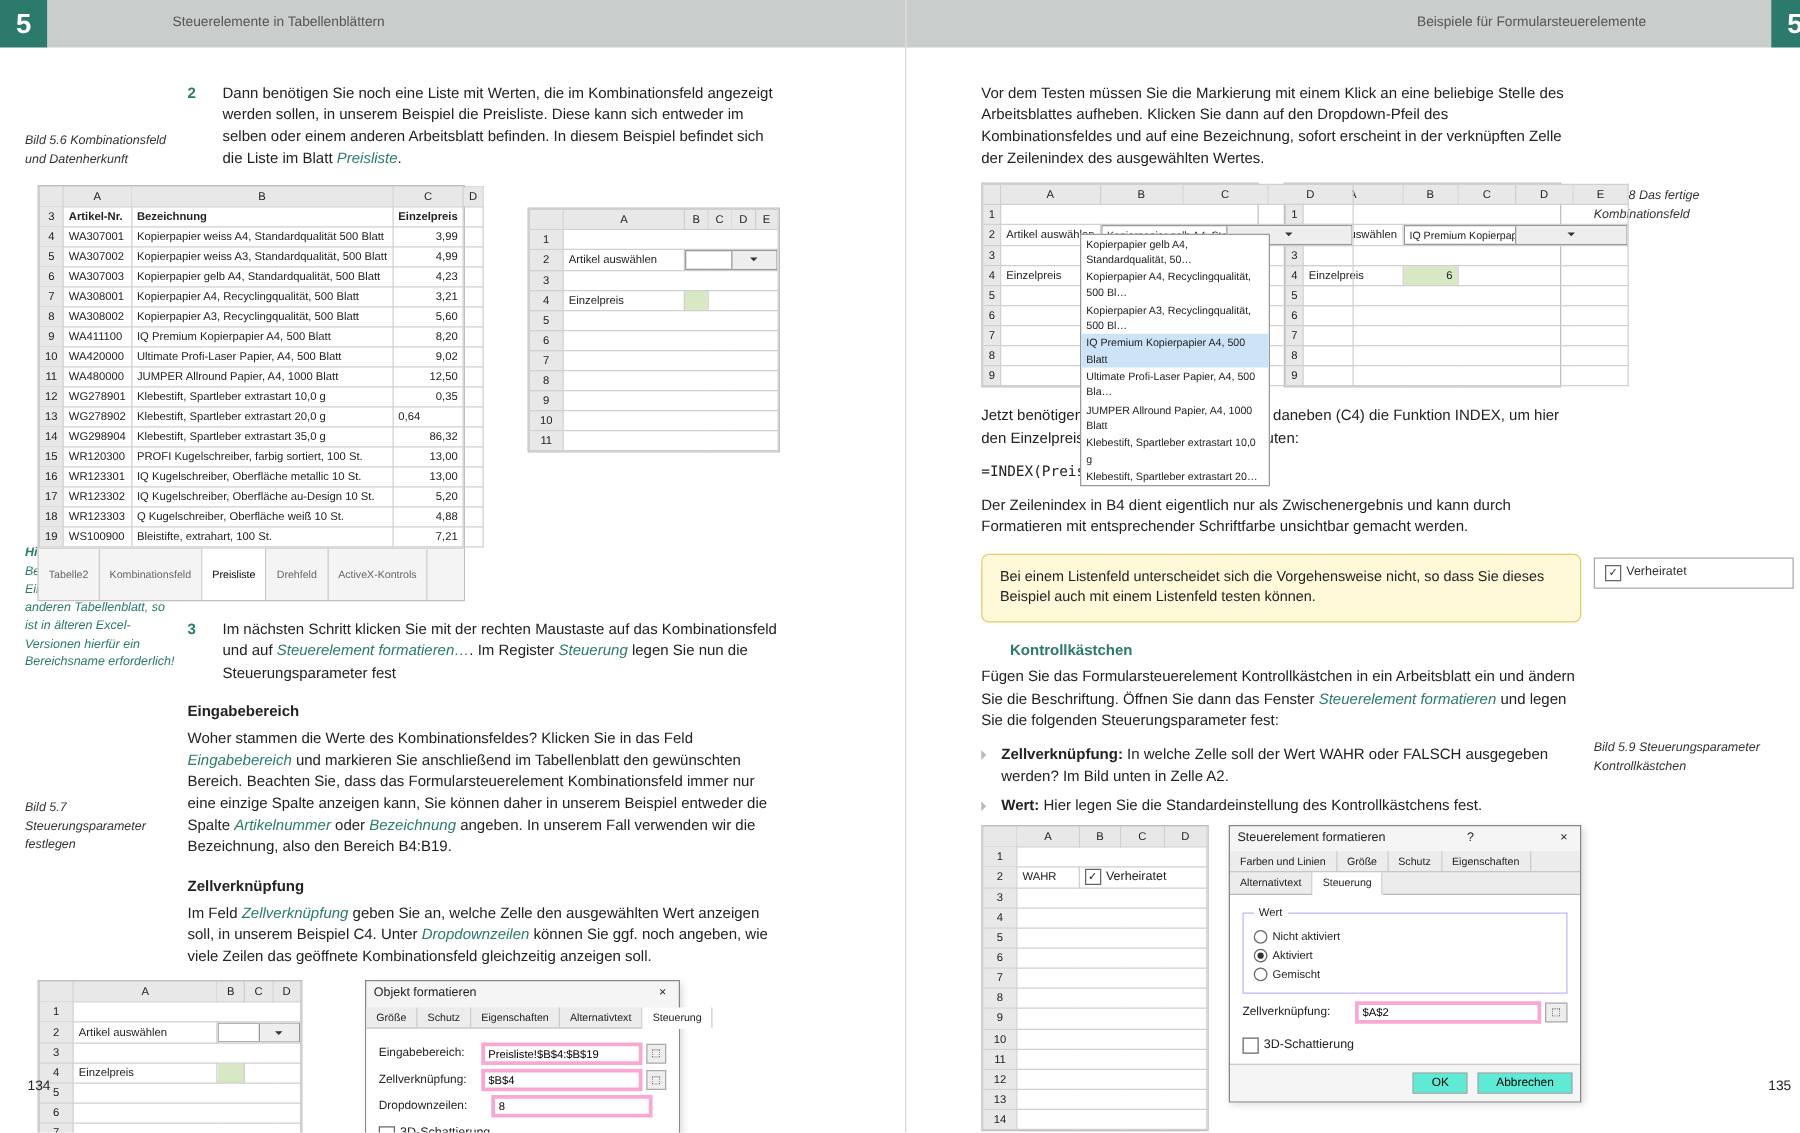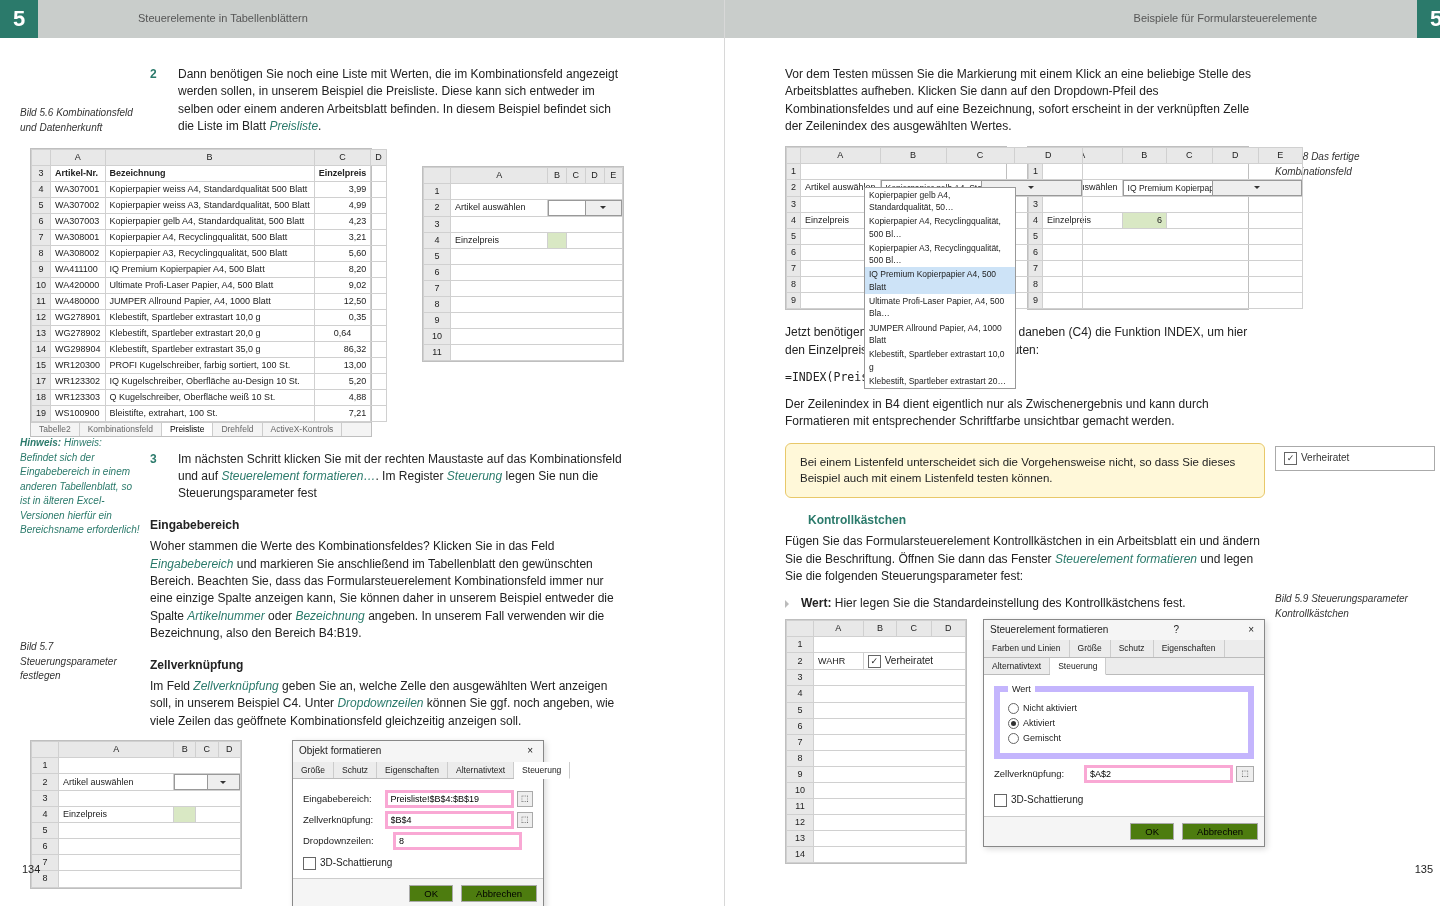--- a/index.html
+++ b/index.html
@@ -44,21 +44,21 @@
 .fx{font-family:Consolas,monospace;font-size:11.5px;margin:6px 0 10px 0;}
 
 
 .xls{border:1px solid #bfbfbf;background:#fff;font-size:9px;}
 .xls table{border-collapse:collapse;width:100%;}
 .xls th,.xls td{border:1px solid var(--grid);padding:1px 4px;white-space:nowrap;overflow:hidden;}
 .xls th{background:var(--hdr);font-weight:400;text-align:center;}
 .xls .rowh{background:var(--hdr);text-align:center;width:18px;}
 .xls .b{font-weight:700;}
 .tabs{display:flex;background:#f4f4f4;border-top:1px solid #ccc;font-size:8.5px;}
-.tabs span{padding:0 8px;border-right:1px solid #ccc;color:#666;}
+.tabs span{padding:14px 8px;border-right:1px solid #ccc;color:#666;}
 .tabs span.act{background:#fff;color:#000;}
 
 .pair{display:flex;gap:50px;align-items:flex-start;}
 .small-xls{width:280px;}
 .small-xls .combo{display:flex;align-items:center;border:1px solid #999;background:#fff;padding:0;}
 .small-xls .combo span{flex:1;padding:1px 4px;font-size:8.5px;overflow:hidden;}
 .small-xls .combo .arrow{width:14px;height:12px;border-left:1px solid #999;background:#eee;display:flex;align-items:center;justify-content:center;}
 .small-xls .combo .arrow::after{content:"";border:3px solid transparent;border-top-color:#333;margin-top:3px;}
 .drop{position:absolute;background:#fff;border:1px solid #999;font-size:8.5px;z-index:2;}
 .drop div{padding:1px 4px;}
@@ -70,27 +70,27 @@
 .dlg .ttl .x{padding:0 4px;}
 .dlg .dtabs{display:flex;border-bottom:1px solid #bbb;background:#ececec;}
 .dlg .dtabs span{padding:2px 8px;border-right:1px solid #ccc;font-size:8.5px;}
 .dlg .dtabs span.act{background:#fff;border-bottom:1px solid #fff;margin-bottom:-1px;}
 .dlg .body{padding:8px 10px;background:#fff;}
 .dlg .row{display:flex;align-items:center;margin:3px 0;}
 .dlg .row label{width:90px;}
 .dlg .row input[type=text]{flex:1;border:3px solid #f9a8d4;padding:1px 3px;font-size:9px;}
 .dlg .row .pick{width:16px;height:14px;border:1px solid #aaa;margin-left:3px;background:#eee;font-size:8px;display:flex;align-items:center;justify-content:center;}
 .dlg .btns{display:flex;justify-content:flex-end;gap:8px;padding:6px;border-top:1px solid #ccc;background:#f5f5f5;}
-.dlg .btns button{padding:2px 14px;border:1px solid #aaa;background:#4d7c0f;font-size:9.5px;}
+.dlg .btns button{padding:2px 14px;border:1px solid #aaa;background:#5eead4;font-size:9.5px;}
 .chk{display:flex;align-items:center;gap:4px;font-size:10px;}
 .chk .box{width:11px;height:11px;border:1px solid #666;display:flex;align-items:center;justify-content:center;font-size:9px;line-height:1;}
 
 .bullet{position:relative;padding-left:16px;margin-bottom:6px;}
 .bullet::before{content:"";position:absolute;left:0;top:5px;border:4px solid transparent;border-left-color:#bbb;}
-fieldset{border:6px solid #c4b5fd;padding:4px 8px 6px;margin:0 0 6px 0;}
+fieldset{border:1px solid #c4b5fd;padding:4px 8px 6px;margin:0 0 6px 0;}
 fieldset legend{font-size:9px;padding:0 4px;}
 .radio{display:flex;align-items:center;gap:4px;font-size:9px;margin:2px 0;}
 .radio .r{width:9px;height:9px;border:1px solid #666;border-radius:50%;display:flex;align-items:center;justify-content:center;}
 .radio .r.sel::after{content:"";width:5px;height:5px;border-radius:50%;background:#333;}
 </style>
 </head>
 <body>
 
 <div class="spread">
 
@@ -197,34 +197,41 @@
                   <td class="rowh">12</td>
                   <td>WG278901</td>
                   <td>Klebestift, Spartleber extrastart 10,0 g</td>
                   <td style="text-align:right">0,35</td>
                   <td></td>
                 </tr>
                 <tr>
                   <td class="rowh">13</td>
                   <td>WG278902</td>
                   <td>Klebestift, Spartleber extrastart 20,0 g</td>
-                  <td style="text-align:center">0,64</td>
+                  <td style="text-align:left">0,64</td>
                   <td></td>
                 </tr>
                 <tr>
                   <td class="rowh">14</td>
                   <td>WG298904</td>
                   <td>Klebestift, Spartleber extrastart 35,0 g</td>
                   <td style="text-align:right">86,32</td>
                   <td></td>
                 </tr>
                 <tr>
                   <td class="rowh">15</td>
                   <td>WR120300</td>
                   <td>PROFI Kugelschreiber, farbig sortiert, 100 St.</td>
+                  <td style="text-align:right">13,00</td>
+                  <td></td>
+                </tr>
+                <tr>
+                  <td class="rowh">16</td>
+                  <td>WR123301</td>
+                  <td>IQ Kugelschreiber, Oberfläche metallic 10 St.</td>
                   <td style="text-align:right">13,00</td>
                   <td></td>
                 </tr>
                 <tr>
                   <td class="rowh">17</td>
                   <td>WR123302</td>
                   <td>IQ Kugelschreiber, Oberfläche au-Design 10 St.</td>
                   <td style="text-align:right">5,20</td>
                   <td></td>
                 </tr>
@@ -587,20 +594,21 @@
 
     <p style="margin-top:14px;">Jetzt benötigen Sie noch in der Zelle rechts daneben (C4) die Funktion INDEX, um hier den Einzelpreis zu ermitteln, diese muss lauten:</p>
     <div class="fx">=INDEX(Preisliste!B4:C19;B4;2)</div>
     <p>Der Zeilenindex in B4 dient eigentlich nur als Zwischenergebnis und kann durch Formatieren mit entsprechender Schriftfarbe unsichtbar gemacht werden.</p>
     <div class="note">Bei einem Listenfeld unterscheidet sich die Vorgehensweise nicht, so dass Sie dieses Beispiel auch mit einem Listenfeld testen können.</div>
 
     <h4 class="green">Kontrollkästchen</h4>
     <p>
       <span>Fügen Sie das Formularsteuerelement Kontrollkästchen in ein Arbeitsblatt ein und ändern Sie die Beschriftung. Öffnen Sie dann das Fenster </span><span class="link">Steuerelement formatieren</span><span> und legen Sie die folgenden Steuerungsparameter fest:</span>
     </p>
+    <div class="bullet"><b>Zellverknüpfung:</b><span> In welche Zelle soll der Wert WAHR oder FALSCH ausgegeben werden? Im Bild unten in Zelle A2.</span></div>
     <div class="bullet"><b>Wert:</b><span> Hier legen Sie die Standardeinstellung des Kontrollkästchens fest.</span></div>
 
     <div class="pair" style="gap:16px;margin-top:6px;">
       <div class="xls small-xls" style="width:180px;">
         <table>
           <tbody>
                 <tr>
                   <th class="rowh"></th>
                   <th>A</th>
                   <th>B</th>

